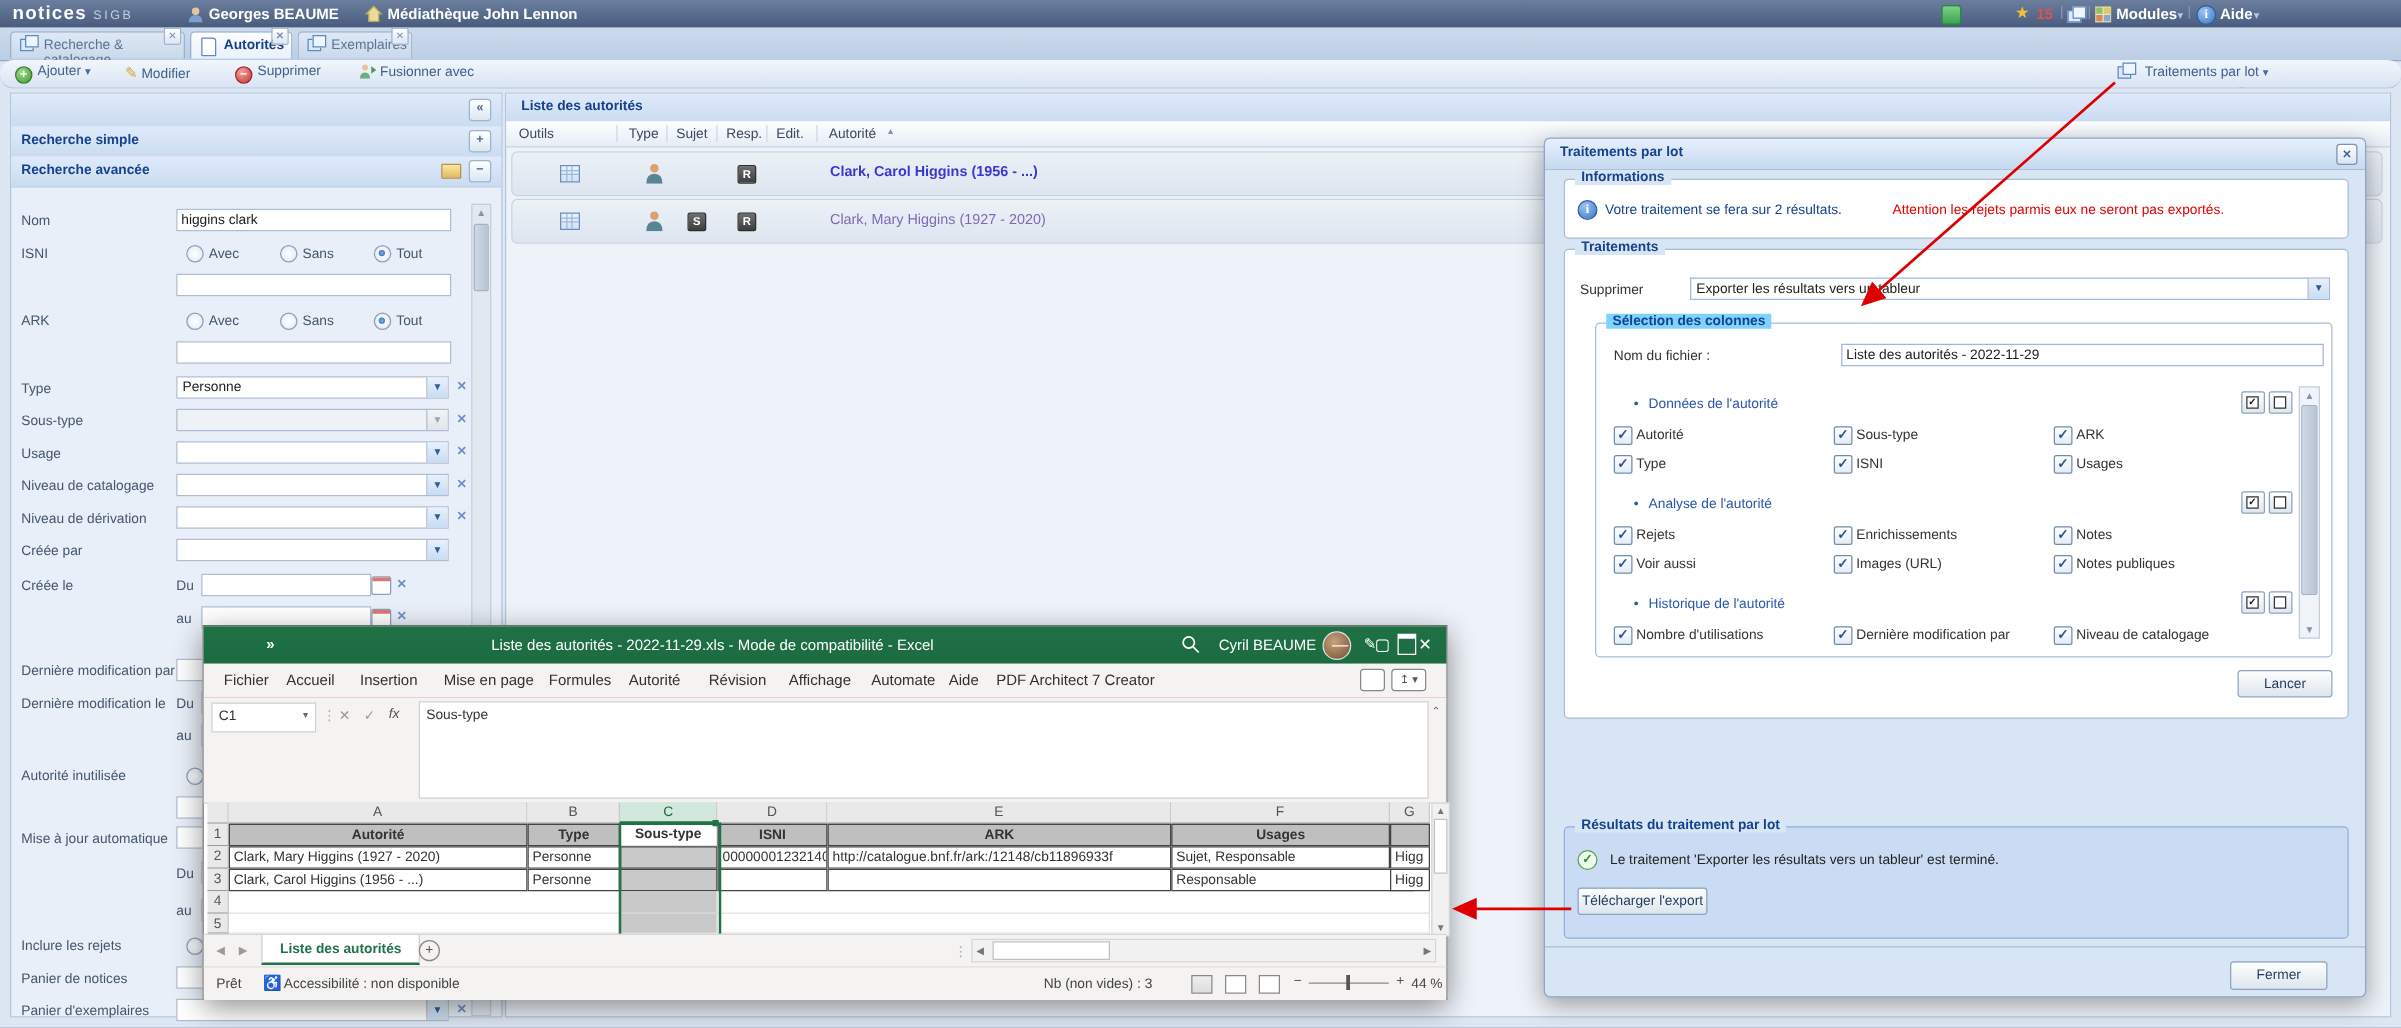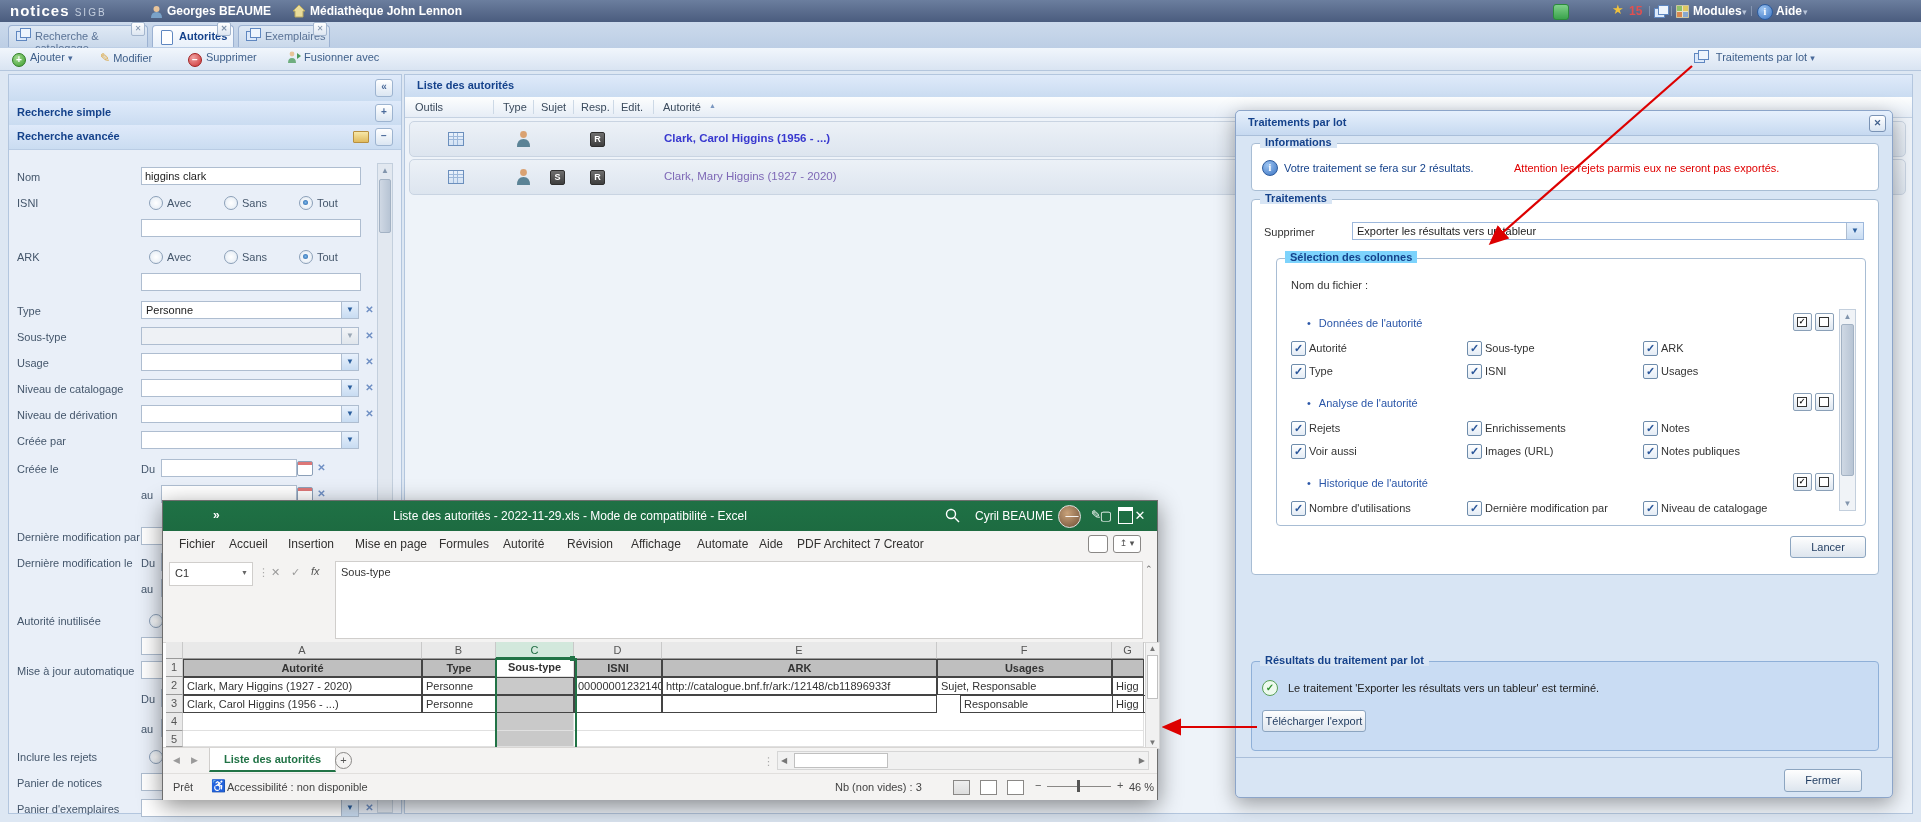--- a/index.html
+++ b/index.html
@@ -26,21 +26,21 @@
           border-radius:2px;background:linear-gradient(#fff,#dde6f1);color:#7d91ab;font-size:8px;
           line-height:11px;text-align:center;}
   .stk{position:absolute;left:7px;top:5px;width:9px;height:8px;border:1px solid #5f87c0;background:#dce9fa;}
   .stk::after{content:"";position:absolute;left:3px;top:-4px;width:9px;height:8px;border:1px solid #5f87c0;background:#eef5fd;}
   .page-ic{position:absolute;left:8px;top:4px;width:10px;height:13px;border:1px solid #5f87c0;background:#fff;border-radius:1px 3px 1px 1px;}
   #help-btn{left:1783px;top:28px;width:18px;height:18px;border-radius:50%;
             background:radial-gradient(circle at 35% 30%,#9cc4f2,#3b74c2);color:#fff;font-weight:bold;
             text-align:center;line-height:18px;font-size:12px;border:1px solid #2d5c9e;}
   
   #toolbar{left:0;top:48px;width:1921px;height:22px;background:linear-gradient(#f1f6fc,#d9e4f2);
-           border-bottom:1px solid #b4c6dd;}
+           border-bottom:1px solid #b4c6dd;border-radius:11px;}
   .tbtn{position:absolute;top:3px;color:#3e5f8a;font-size:11px;}
   .cir{display:inline-block;width:12px;height:12px;border-radius:50%;color:#fff;font-weight:bold;
        text-align:center;line-height:11px;font-size:10px;vertical-align:-2px;margin-right:4px;}
   .cir.g{background:radial-gradient(circle at 35% 30%,#9fd98f,#3f9e2f);border:1px solid #2e7d22;}
   .cir.r{background:radial-gradient(circle at 35% 30%,#f0a0a0,#cc3333);border:1px solid #a02020;}
   .caret{color:#4a6a9a;font-size:9px;}
   
   .panel-hdr{background:linear-gradient(#dfeafa,#cadcf1);border-bottom:1px solid #b9cce4;
              color:#15428b;font-weight:bold;}
   #search-panel{left:8px;top:74px;width:394px;height:740px;background:#e9eff8;border:1px solid #b3c6de;box-sizing:border-box;}
@@ -456,21 +456,21 @@
       <div class="xcell xdata" style="left:496px;top:35px;width:275px;height:18px">http://catalogue.bnf.fr/ark:/12148/cb11896933f</div>
       <div class="xcell xdata" style="left:771px;top:35px;width:175px;height:18px">Sujet, Responsable</div>
       <div class="xcell xdata" style="left:946px;top:35px;width:32px;height:18px">Higg</div>
 
       <div class="xcell xhdr" style="left:0;top:53px;width:17px;height:18px">3</div>
       <div class="xcell xdata" style="left:17px;top:53px;width:239px;height:18px">Clark, Carol Higgins (1956 - ...)</div>
       <div class="xcell xdata" style="left:256px;top:53px;width:74px;height:18px">Personne</div>
       <div class="xcell xdata xselgray" style="left:330px;top:53px;width:78px;height:18px"></div>
       <div class="xcell xdata" style="left:408px;top:53px;width:88px;height:18px"></div>
       <div class="xcell xdata" style="left:496px;top:53px;width:275px;height:18px"></div>
-      <div class="xcell xdata" style="left:794px;top:53px;width:194px;height:18px">Responsable</div>
+      <div class="xcell xdata" style="left:771px;top:53px;width:194px;height:18px">Responsable</div>
       <div class="xcell xdata" style="left:946px;top:53px;width:32px;height:18px">Higg</div>
 
       <div class="xcell xhdr" style="left:0;top:71px;width:17px;height:18px">4</div>
       <div class="xcell" style="left:17px;top:71px;width:313px;height:18px"></div>
       <div class="xcell xselgray" style="left:330px;top:71px;width:78px;height:18px"></div>
       <div class="xcell" style="left:408px;top:71px;width:570px;height:18px"></div>
       <div class="xcell xhdr" style="left:0;top:89px;width:17px;height:16px">5</div>
       <div class="xcell" style="left:17px;top:89px;width:313px;height:16px"></div>
       <div class="xcell xselgray" style="left:330px;top:89px;width:78px;height:16px"></div>
       <div class="xcell" style="left:408px;top:89px;width:570px;height:16px"></div>
@@ -505,21 +505,21 @@
       <span class="abs" style="left:48px;top:5px;font-size:12px">♿</span>
       <span class="abs" style="left:64px;top:7px">Accessibilité : non disponible</span>
       <span class="abs" style="left:672px;top:7px">Nb (non vides) : 3</span>
       <span class="view-ic" style="left:790px;background:linear-gradient(#eee,#ddd)"></span>
       <span class="view-ic" style="left:817px"></span>
       <span class="view-ic" style="left:844px"></span>
       <span class="abs" style="left:872px;top:5px;color:#555">−</span>
       <div class="abs" style="left:884px;top:12px;width:64px;height:1px;background:#8a8886"></div>
       <div class="abs" style="left:914px;top:6px;width:3px;height:12px;background:#555"></div>
       <span class="abs" style="left:954px;top:5px;color:#555">+</span>
-      <span class="abs" style="left:966px;top:7px">46 %</span>
+      <span class="abs" style="left:966px;top:7px">44 %</span>
     </div>
   </div>
 
   <div class="abs" id="dlg">
     <div id="dlg-hdr">
       <span class="abs" style="left:12px;top:5px">Traitements par lot</span>
       <span class="abs" style="right:6px;top:4px;width:15px;height:15px;border:1px solid #7a93b5;border-radius:3px;background:linear-gradient(#fff,#d8e4f2);color:#41618e;font-size:9px;text-align:center;line-height:14px">✕</span>
     </div>
 
     <div class="fs" style="left:15px;top:32px;width:626px;height:46px">
@@ -533,20 +533,21 @@
       <span class="lg">Traitements</span>
       <span class="lbl" style="left:12px;top:26px;color:#333">Supprimer</span>
       <div class="sel" style="left:100px;top:22px;width:512px;border-color:#9db8dc">
         <span class="val">Exporter les résultats vers un tableur</span>
         <span class="trig">▼</span>
       </div>
 
       <div class="fs inner" style="left:24px;top:58px;width:588px;height:266px;background:#fff">
         <span class="lg">Sélection des colonnes</span>
         <span class="lbl" style="left:14px;top:20px;color:#333">Nom du fichier :</span>
+        <input class="inp" style="left: 196px; top: 16px; width: 378px; border-color: rgb(157, 184, 220);" value="Liste des autorités - 2022-11-29">
 
         <span class="grp-ttl" style="left:30px;top:58px">Données de l'autorité</span>
         <span class="mini-btn" style="left:516px;top:54px">
             <span class="ibox">✓</span>
           </span>
         <span class="mini-btn" style="left:538px;top:54px">
             <span class="ibox"></span>
           </span>
 
         <span class="cb" style="left:14px;top:82px">✓</span>

